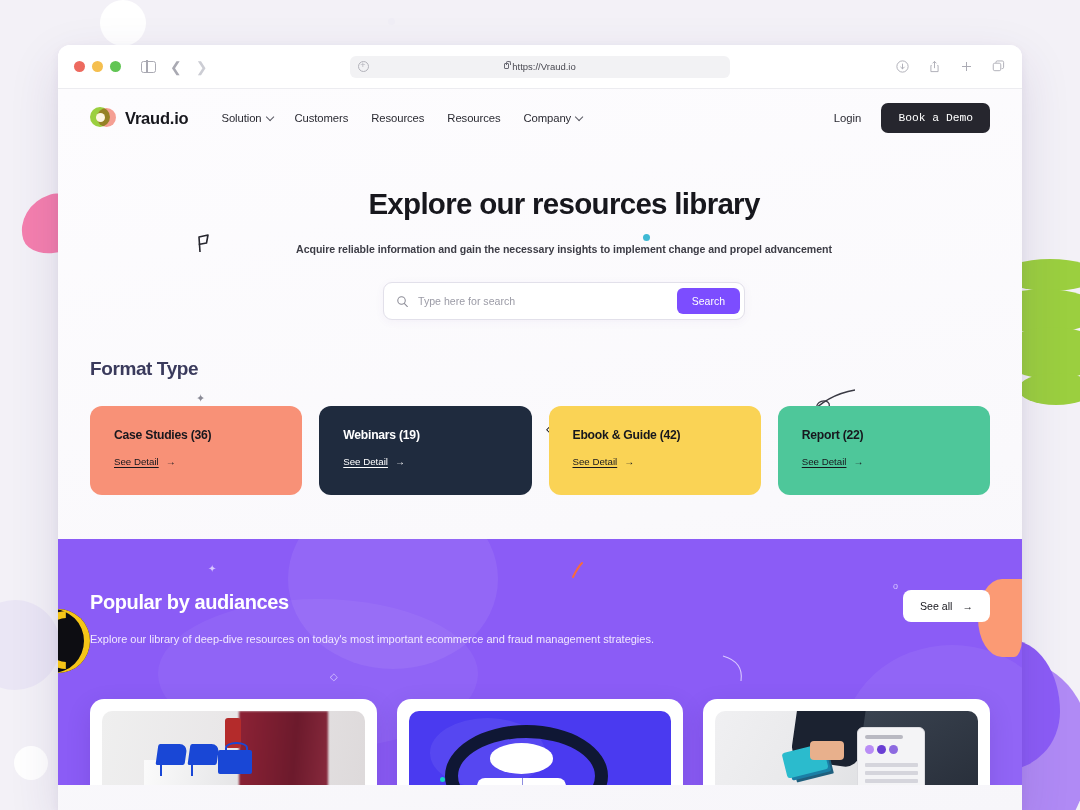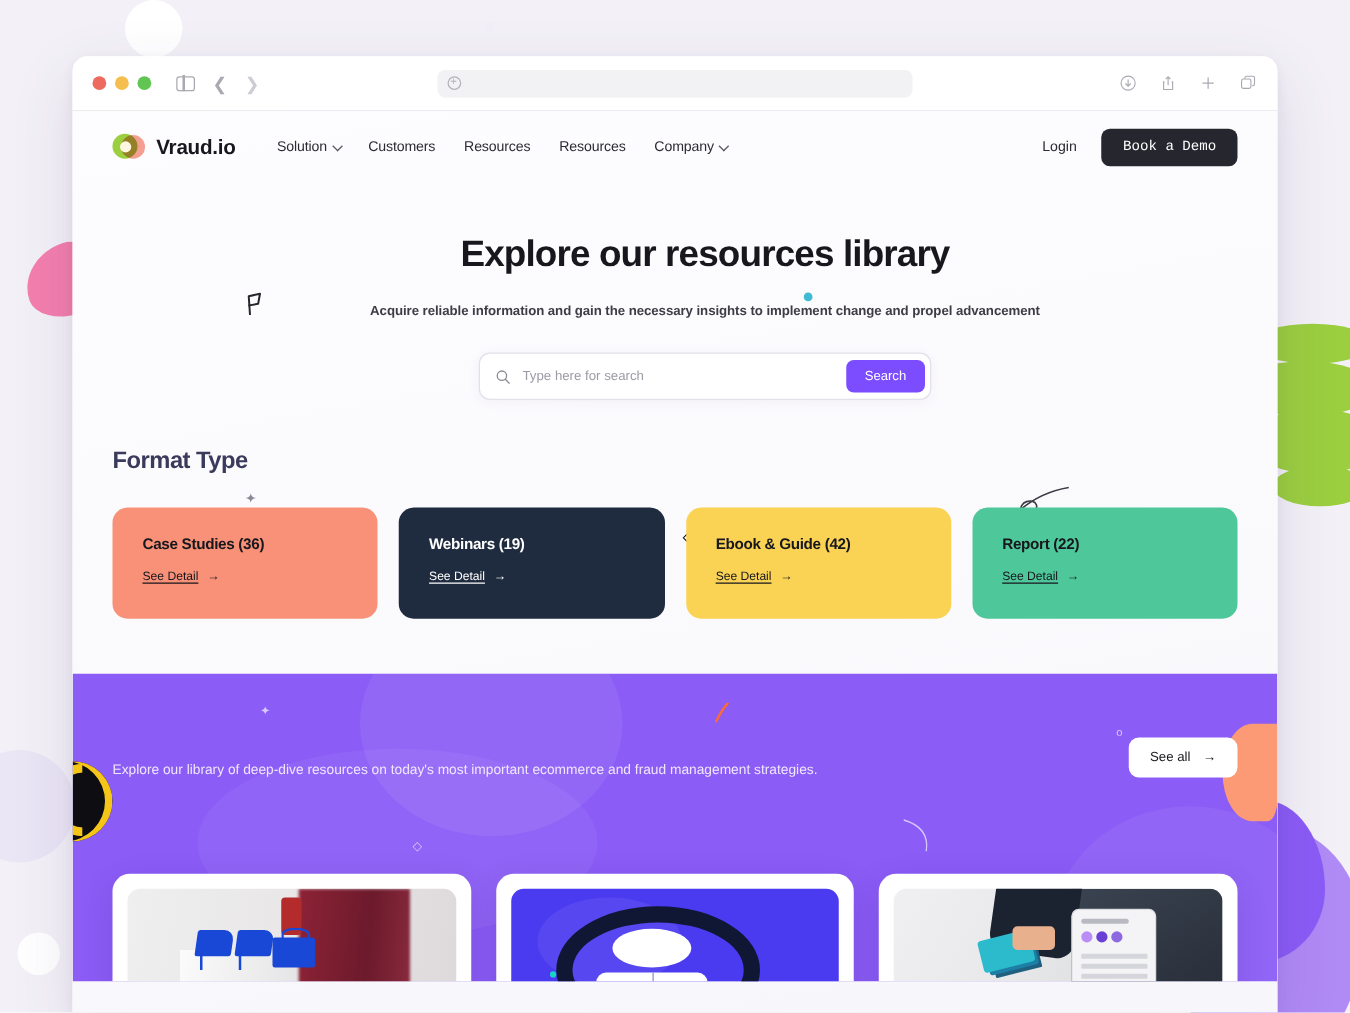--- a/index.html
+++ b/index.html
@@ -473,20 +473,24 @@
       <span class="tl g"></span>
     </div>
     <div class="chrome-icons-left">
       <span class="sidebar-glyph"></span>
       <span class="chev">❮</span>
       <span class="chev dim">❯</span>
     </div>
 
     <div class="urlbar">
       <span class="url-reader"></span>
+      <span class="url-text">
+        <span class="lock"></span>
+        <span>https://Vraud.io</span>
+      </span>
     </div>
 
     <div class="chrome-icons-right">
       <svg class="ci" viewBox="0 0 20 20">
         <circle cx="10" cy="10" r="7.5" fill="none" stroke="#a9a9b2" stroke-width="1.2"></circle>
         <path d="M10 6.2v7M7.2 10.4 10 13.2l2.8-2.8" fill="none" stroke="#a9a9b2" stroke-width="1.2"></path>
       </svg>
       <svg class="ci" viewBox="0 0 20 20">
         <path d="M6.2 8.6h-1v8.2h9.6V8.6h-1" fill="none" stroke="#a9a9b2" stroke-width="1.2"></path>
         <path d="M10 3.2v9M7.4 5.8 10 3.2l2.6 2.6" fill="none" stroke="#a9a9b2" stroke-width="1.2"></path>
@@ -629,20 +633,21 @@
       </span>
       <span class="p-doodle-dia">◇</span>
       <span class="p-doodle-o1">o</span>
       <span class="p-doodle-o2">o</span>
       <span class="p-doodle-curve">
         <svg width="26" height="28" viewBox="0 0 26 28">
           <path d="M2 2 C16 6 22 14 20 27" stroke="#d8c7ff" stroke-width="1.1" fill="none"></path>
         </svg>
       </span>
 
+      <div class="p-title">Popular by audiances</div>
       <div class="p-sub">Explore our library of deep-dive resources on today's most important ecommerce and fraud management strategies.</div>
 
       <button class="see-all">
         <span>See all</span>
         <span>→</span>
       </button>
 
       <div class="audience-row">
 
         <div class="acard acard-1">

